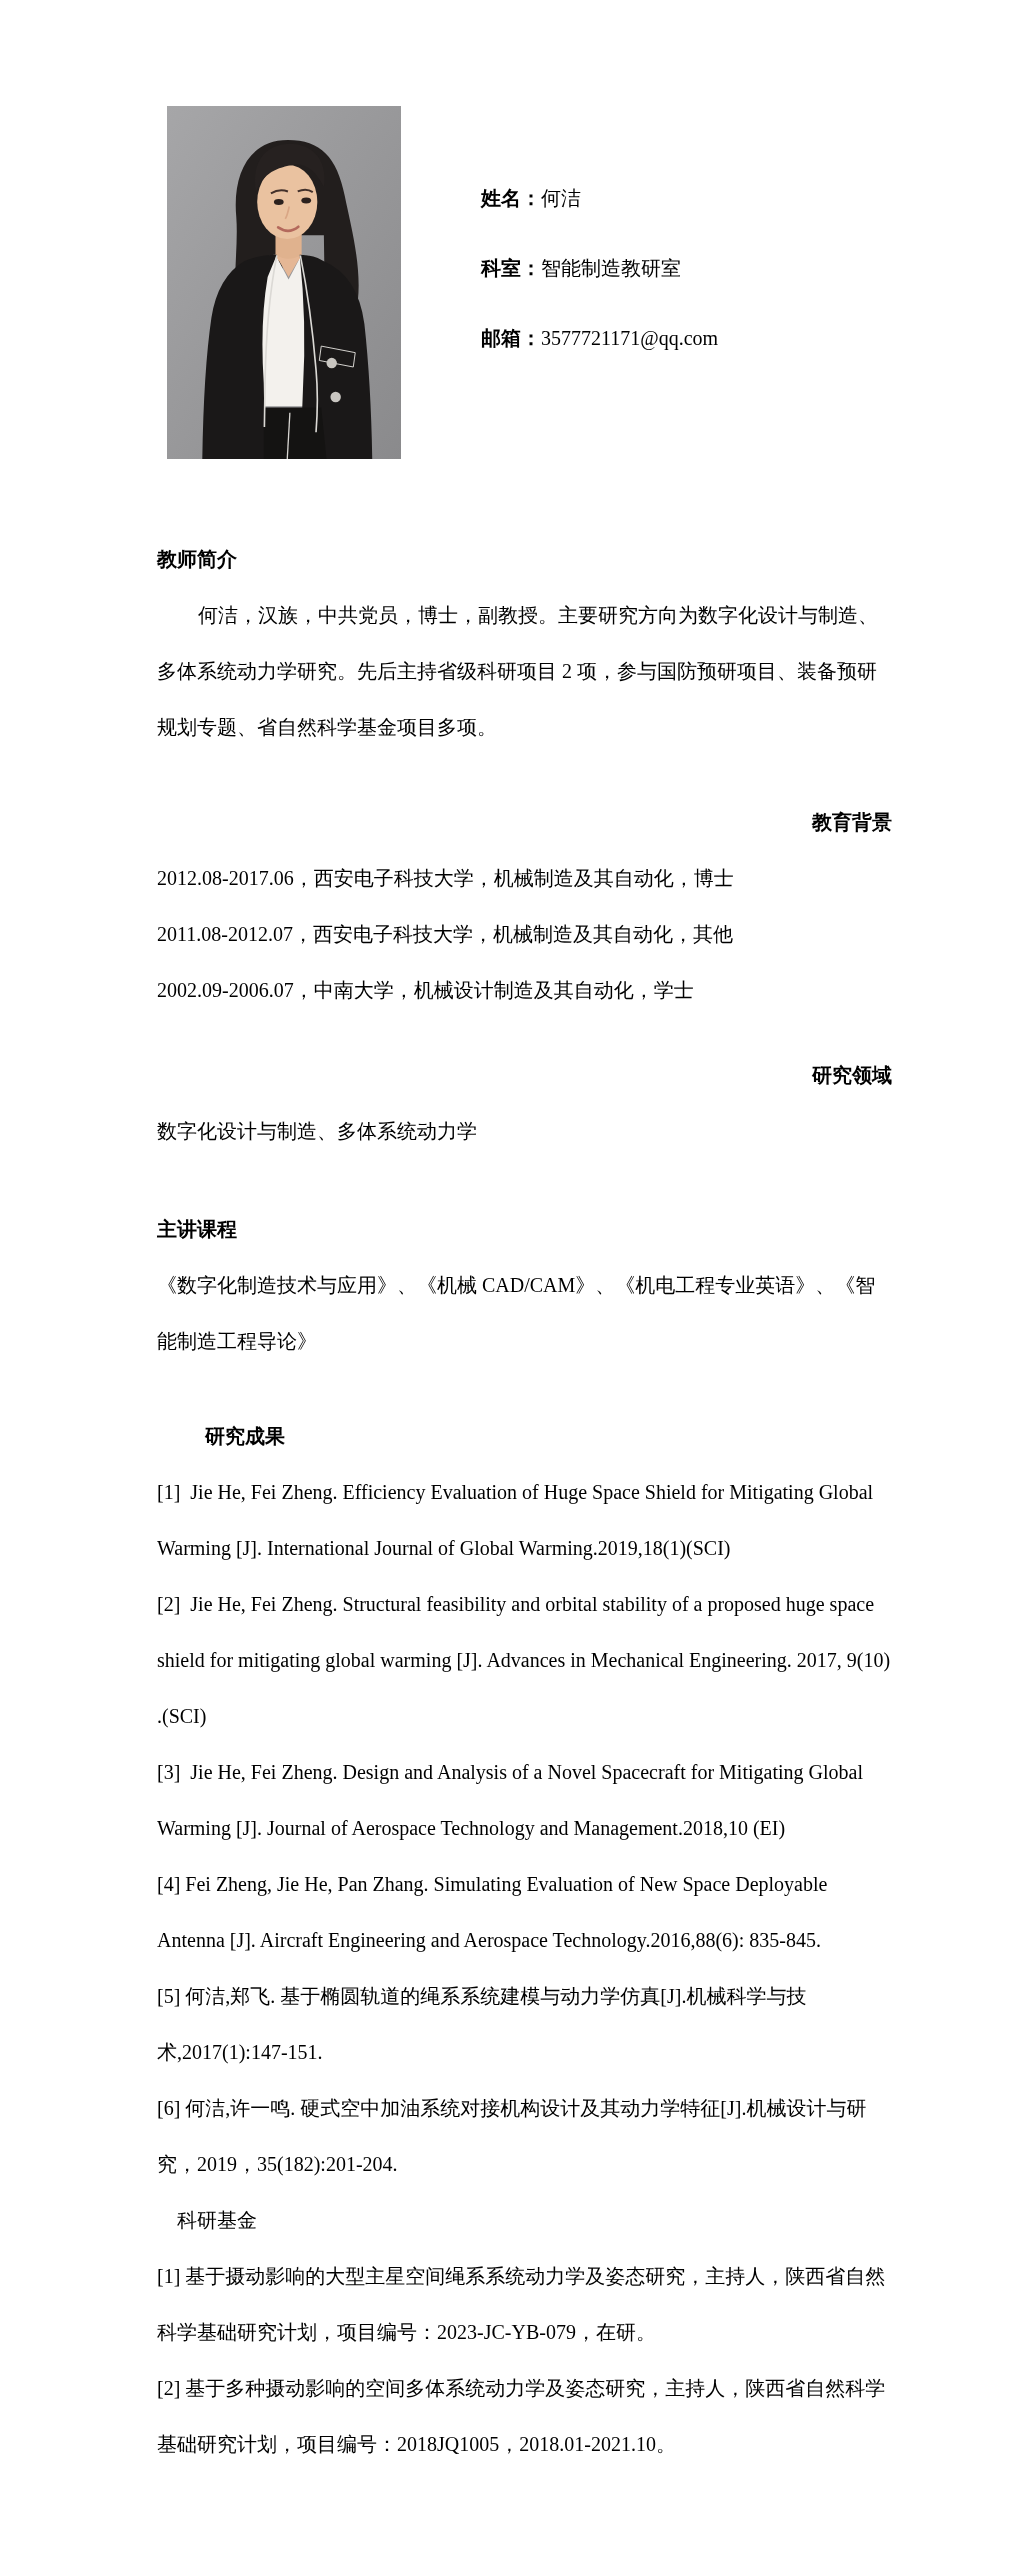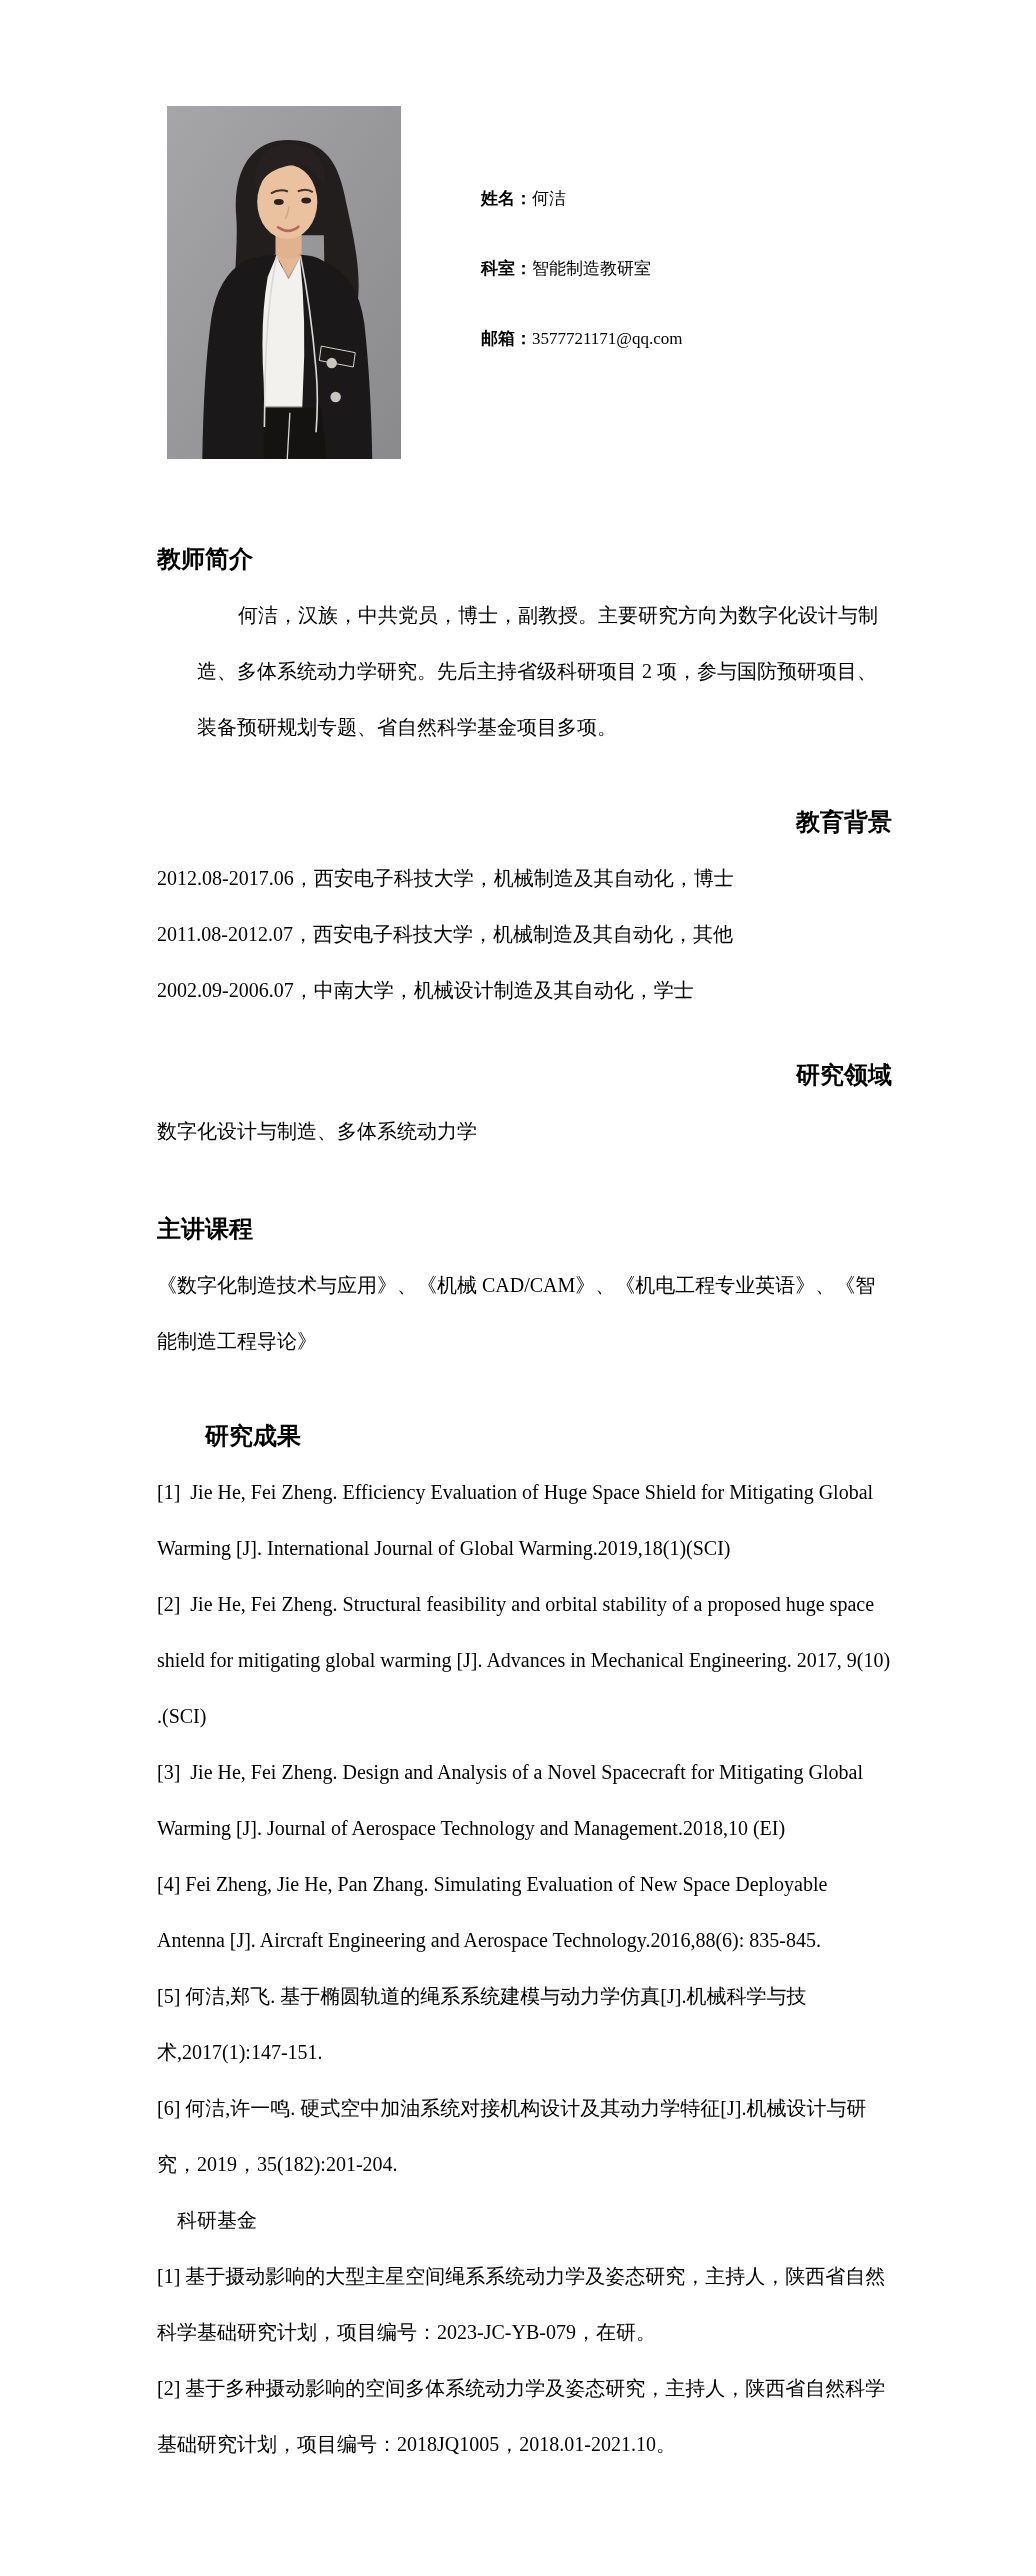--- a/index.html
+++ b/index.html
@@ -15,46 +15,46 @@
 
   
   .profile-header { position: relative; height: 459px; }
   .photo-wrap {
     position: absolute; left: 167px; top: 106px;
     width: 234px; height: 353px; margin: 0;
   }
   .photo-wrap svg { display: block; width: 100%; height: 100%; }
 
   .info-list { position: absolute; left: 481px; top: 188px; }
-  .info-row { height: 70px; font-size: 17px; line-height: 21px; white-space: nowrap; }
+  .info-row { height: 70px; font-size: 20px; line-height: 21px; white-space: nowrap; }
   .info-label { font-weight: bold; }
   .info-value { font-weight: normal; }
 
   
   .content {
     margin-left: 157px;
     width: 735px;
     font-size: 20px;
     line-height: 56px;
     text-align: left;
   }
   .sec-heading {
-    font-size: 24px;
+    font-size: 20px;
     font-weight: bold;
     margin: 0;
     line-height: 56px;
   }
   .sec-intro        .sec-heading { margin-top: 72px; }
   .sec-edu          .sec-heading { margin-top: 39px; text-align: right; }
   .sec-research     .sec-heading { margin-top: 29px; text-align: right; }
   .sec-courses      .sec-heading { margin-top: 42px; }
   .sec-achievements .sec-heading { margin-top: 39px; margin-left: 48px; }
 
   .para { margin: 0; white-space: pre-wrap; }
-  .indent { text-indent: 41px; margin-left: 40px; }
+  .indent { text-indent: 41px; }
   .subheading { margin: 0; padding-left: 20px; font-weight: normal; }
 </style>
 </head>
 <body>
 
 <div class="page">
 
   <header class="profile-header">
 
     <figure class="photo-wrap">

